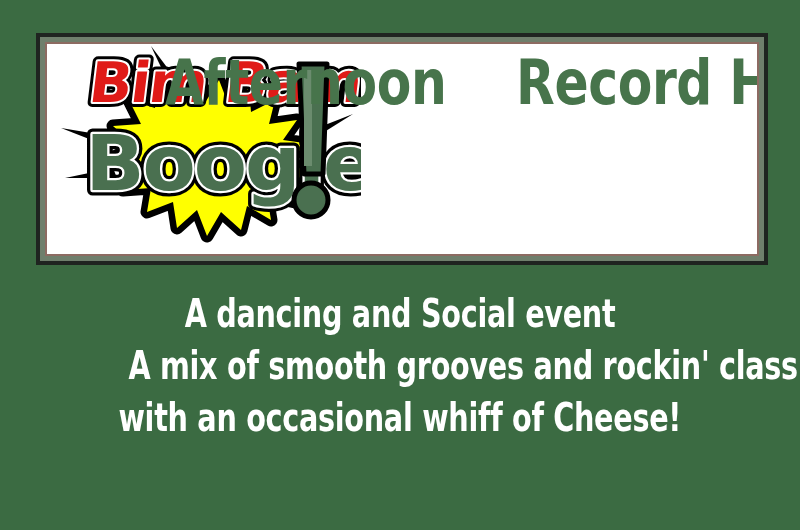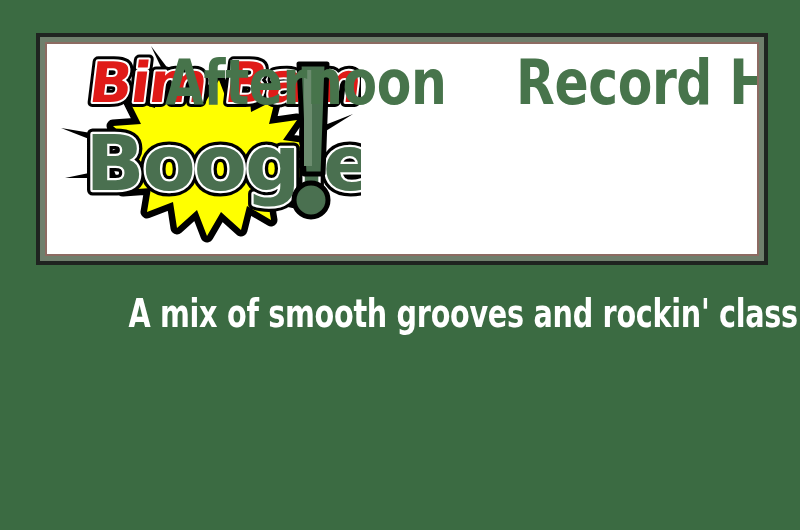--- a/index.html
+++ b/index.html
@@ -156,16 +156,18 @@
 
       <div id="headline">
         <div class="headline-line">Afternoon</div>
         <div class="headline-line">Record Hops</div>
       </div>
 
     </div>
   </div>
 
   <div id="blurb">
+    <div class="blurb-line"><span>A dancing and Social event</span></div>
     <div class="blurb-line"><span>A mix of smooth grooves and rockin' classics</span></div>
+    <div class="blurb-line"><span>with an occasional whiff of Cheese!</span></div>
   </div>
 
 </div>
 
 </body></html>

